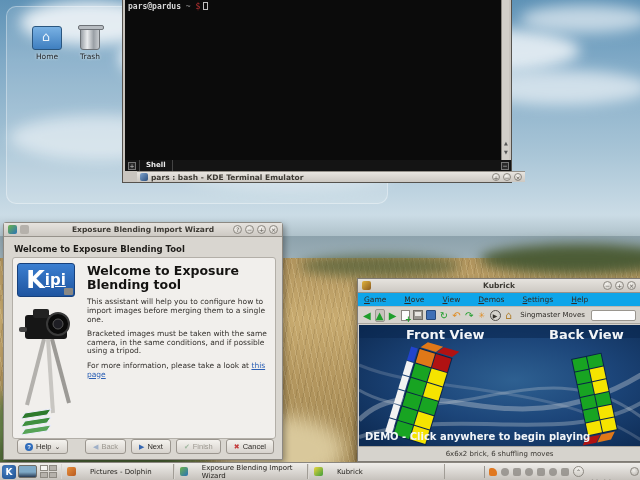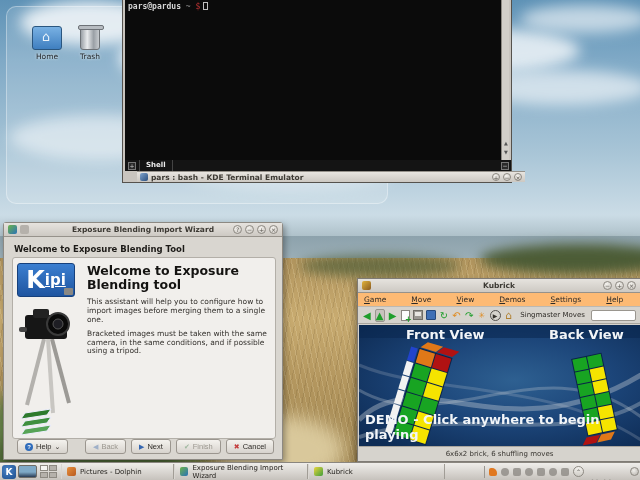--- a/index.html
+++ b/index.html
@@ -96,43 +96,43 @@
   .kbtn::first-letter { text-decoration:underline; }
   .kbtn .bicon { font-size:7px; }
   .kbtn.disabled { color:#9b978f; }
   .btn-help-q { width:8px; height:8px; border-radius:50%; background:#2f6cbb; color:#fff; font-size:6px; line-height:8px; text-align:center; font-weight:bold; }
   .spacer { flex:1; }
   .wiz-btnrow .kbtn { margin-left:5px; }
 
   
   .kubrick { position:absolute; left:357px; top:278px; width:283px; height:184px;
     background:#d6d3cd; border:1px solid #7f7b75; border-right:none; box-shadow:-2px 3px 6px rgba(0,0,0,.35); }
-  .menubar { height:14px; display:flex; align-items:center; gap:25px; padding:0 6px;
-    background:#fdba74; border-bottom:1px solid #bcb8b1; }
+  .menubar { height:14px; display:flex; align-items:center; gap:18px; padding:0 6px;
+    background:#0ea5e9; border-bottom:1px solid #bcb8b1; }
   .menu-item { font-size:7.5px; color:#2e2b27; display:inline-block; }
   .menu-item::first-letter { text-decoration:underline; }
   .toolbar { height:17px; display:flex; align-items:center; gap:3px; padding:0 4px;
     background:#d6d3cd; border-bottom:1px solid #a9a59e; }
   .tbi { width:13px; height:13px; display:inline-flex; align-items:center; justify-content:center; font-size:10px; }
   .tbi.boxed { border:1px solid #9a968f; background:#c7c3bd; border-radius:2px; }
   .grn { color:#1f9e2c; } .org { color:#e08a1e; }
   .icon-new { width:9px; height:11px; background:#fdfdfd; border:1px solid #8a8680; position:relative; }
   .icon-new::after { content:"+"; position:absolute; right:-3px; bottom:-4px; color:#1f9e2c; font-size:8px; font-weight:bold; }
   .icon-save { width:10px; height:10px; background:#9a9792; border:1px solid #6f6c66; }
   .icon-save::after { content:""; display:block; margin:1px auto 0; width:6px; height:4px; background:#e8e6e2; }
   .icon-disk-blue { width:10px; height:10px; background:#3f6fb5; border:1px solid #27497c; border-radius:1px; }
   .icon-play { width:11px; height:11px; border:1px solid #55524d; border-radius:50%; font-size:6px; color:#35322d;
     display:flex; align-items:center; justify-content:center; }
   .sing-label { font-size:7px; color:#2e2b27; margin-left:4px; white-space:nowrap; }
   .sing-input { width:60px; height:11px; background:#fff; border:1px solid #9a968f; border-radius:2px; margin-left:3px; }
   .scene { position:absolute; left:1px; top:46px; width:282px; height:123px;
     background:radial-gradient(ellipse at 55% 45%, #2e6091 0%, #1c4579 45%, #0e2c55 90%); overflow:hidden; }
   .view-band { position:absolute; left:0; top:0; width:100%; height:13px; background:rgba(10,38,78,.55); }
   .view-lbl { position:absolute; top:2px; font-size:13px; font-weight:bold; color:#f2f5f8; }
-  .demo-text { position:absolute; left:6px; bottom:6px; font-size:13px; font-weight:bold; color:#f2f5f8; }
+  .demo-text { position:absolute; left:6px; bottom:6px; font-size:10px; font-weight:bold; color:#f2f5f8; }
   .statusbar { position:absolute; left:1px; bottom:1px; width:281px; height:14px; background:#d6d3cd;
     border-top:1px solid #a9a59e; text-align:center; font-size:7px; color:#3a3732; line-height:14px; }
   .brick { position:absolute; }
   .bgrid { display:grid; grid-template-columns:16px 16px; gap:1px; background:#0a2348; padding:1px; }
   .bgrid i { display:block; height:14px; }
   .bgrid.small { grid-template-columns:14px 14px; } .bgrid.small i { height:12px; }
   .bside { position:absolute; left:-8px; top:1px; display:grid; gap:1px; }
   .bside i { display:block; width:7px; height:14px; }
   .bcap { position:absolute; left:4px; display:flex; gap:1px; transform:skewX(-38deg); }
   .bcap i { display:block; width:16px; height:7px; }
@@ -141,21 +141,21 @@
   .taskbar { position:absolute; left:0; bottom:0; width:640px; height:18px;
     background:linear-gradient(180deg,#efedea,#c6c2bc); border-top:1px solid #8a867f; display:flex; align-items:center; }
   .kmenu { width:14px; height:14px; margin:0 2px; border-radius:3px;
     background:radial-gradient(circle at 40% 35%,#4a84c8,#1d4e8c); color:#fff; font-weight:bold;
     font-size:9px; text-align:center; line-height:14px; }
   .deskprev { width:19px; height:13px; border:1px solid #6f6c66; border-radius:2px;
     background:linear-gradient(180deg,#7fa9c6 55%,#2a3c55); margin-right:3px; }
   .pager { display:grid; grid-template-columns:8px 8px; grid-template-rows:6px 6px; gap:1px; margin-right:4px; }
   .pager i { background:#b5b1ab; border:1px solid #8d8982; }
   .pager i.active { background:#f5f4f1; }
-  .taskbtn { height:15px; display:flex; align-items:center; gap:4px; font-size:7px; color:#26231f;
+  .taskbtn { height:15px; display:flex; align-items:center; gap:14px; font-size:7px; color:#26231f;
     border-left:1px solid #d9d6d1; border-right:1px solid #a19d96; padding:0 5px; }
   .ticon10 { width:9px; height:9px; border-radius:2px; }
   .tray { display:flex; align-items:center; gap:4px; margin-left:auto; padding:0 3px; }
   .tray-sep { width:1px; height:12px; background:#9a968f; }
   .tray i { display:block; width:8px; height:8px; border-radius:2px; background:#8d8a84; opacity:.8; }
   .tray i.round { border-radius:50%; }
   .tray .klip { background:#e07820; border-radius:2px 5px 2px 2px; opacity:1; }
   .tray-expand { width:11px; height:11px; border-radius:50%; border:1px solid #8d8982;
     background:linear-gradient(180deg,#f4f2ee,#cfccc6); font-size:6px; line-height:10px; text-align:center; color:#55524d; }
   .clock { text-align:right; line-height:1.05; padding:0 3px;margin-top:30px; }
@@ -252,20 +252,21 @@
           <rect x="2" y="30" width="8" height="5" rx="2" fill="#444"></rect>
           <polygon points="8,116 34,112 30,118 4,122" fill="#2d7a2d" stroke="#eef" stroke-width="1"></polygon>
           <polygon points="8,124 34,120 30,126 4,130" fill="#3f8f3f" stroke="#eef" stroke-width="1"></polygon>
           <polygon points="8,132 34,128 30,134 4,138" fill="#57a457" stroke="#eef" stroke-width="1"></polygon>
         </svg>
       </div>
       <div class="wiz-text">
         <div class="wiz-heading">Welcome to Exposure Blending tool</div>
         <div class="wiz-p">This assistant will help you to configure how to import images before merging them to a single one.</div>
         <div class="wiz-p">Bracketed images must be taken with the same camera, in the same conditions, and if possible using a tripod.</div>
+        <div class="wiz-p"><span>For more information, please take a look at </span><a href="#">this page</a></div>
       </div>
     </div>
     <div class="wiz-btnrow">
       <button class="kbtn">
           <span class="btn-help-q">?</span>
           <span>Help</span>
           <span class="bicon">⌄</span>
         </button>
       <span class="spacer"></span>
       <button class="kbtn disabled">

